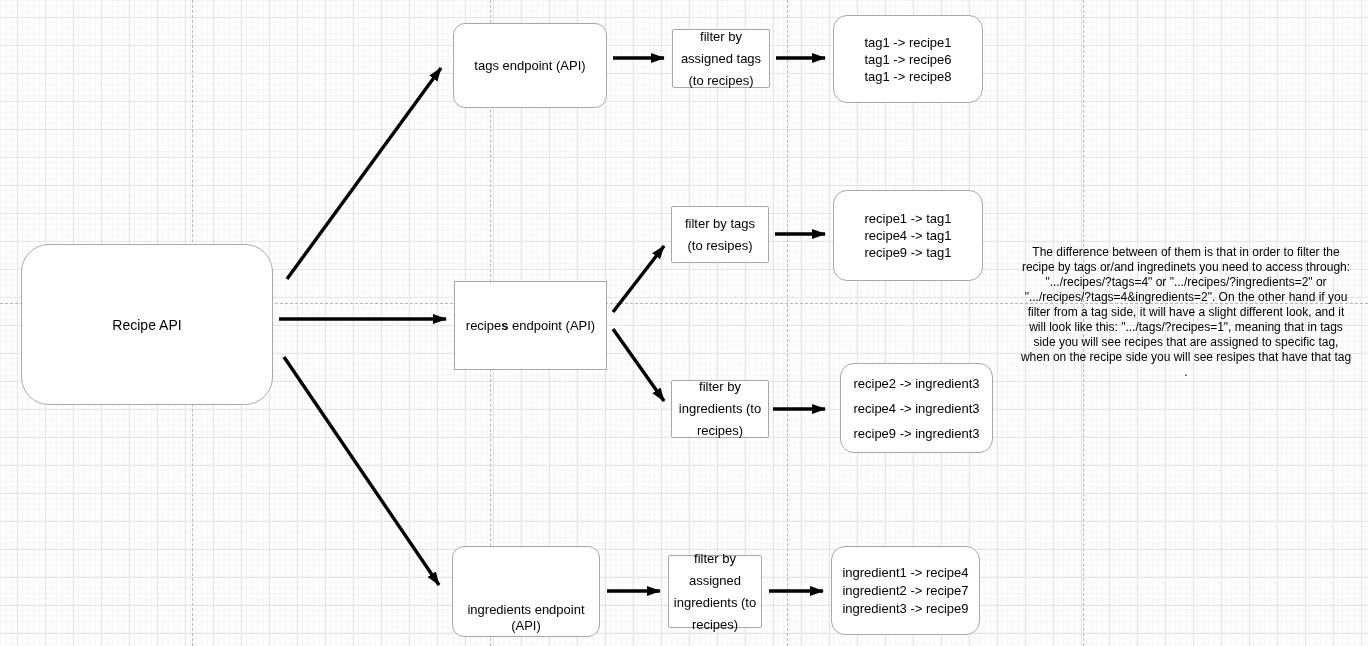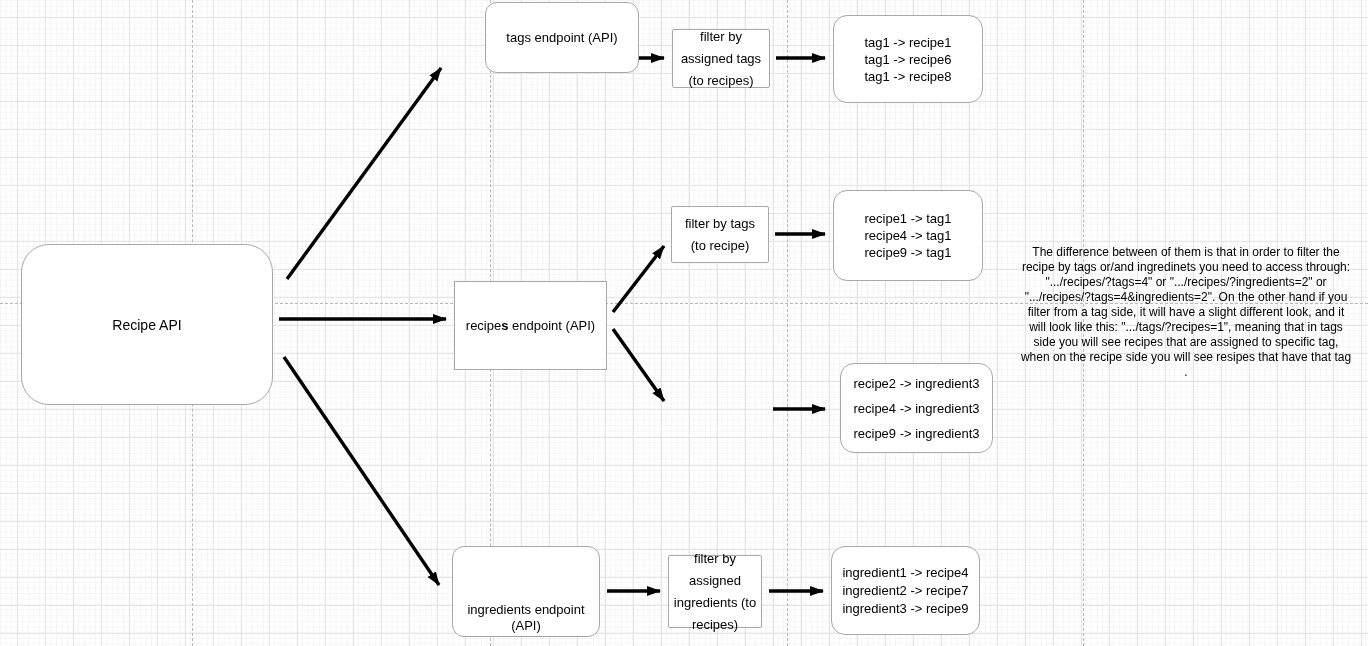--- a/index.html
+++ b/index.html
@@ -33,21 +33,21 @@
     display: flex;
     align-items: center;
     justify-content: center;
     text-align: center;
     font-size: 13px;
     line-height: 16px;
     padding: 2px 6px;
   }
   .node span { white-space: pre-line; }
   #recipe-api { left: 21px; top: 244px; width: 252px; height: 161px; border-radius: 28px; font-size: 14px; }
-  #tags-endpoint { left: 453px; top: 2px; width: 154px; height: 71px; border-radius: 12px; margin-left: 32px; }
+  #tags-endpoint { left: 453px; top: 23px; width: 154px; height: 85px; border-radius: 12px; }
   #recipes-endpoint { left: 454px; top: 281px; width: 153px; height: 89px; border-radius: 0; }
   #ingredients-endpoint { left: 452px; top: 546px; width: 148px; height: 91px; border-radius: 12px; align-items: flex-end; }
   .filter { border-radius: 2px; line-height: 22px; }
   #filter-assigned-tags { left: 672px; top: 29px; width: 98px; height: 59px; }
   #filter-tags { left: 671px; top: 206px; width: 98px; height: 57px; }
   #filter-ingredients { left: 671px; top: 380px; width: 98px; height: 58px; }
   #filter-assigned-ingredients { left: 668px; top: 555px; width: 94px; height: 73px; padding: 8px 3px; }
   .map { border-radius: 14px; }
   #map-tag-recipe { left: 833px; top: 15px; width: 150px; height: 88px; line-height: 17px; }
   #map-recipe-tag { left: 833px; top: 190px; width: 150px; height: 91px; line-height: 17px; border-radius: 14px; }
@@ -107,23 +107,26 @@
 
   <div class="node" id="ingredients-endpoint">
     <span>ingredients endpoint (API)</span>
   </div>
 
   <div class="node filter" id="filter-assigned-tags">
     <span>filter by assigned tags (to recipes)</span>
   </div>
 
   <div class="node filter" id="filter-tags">
-    <span>filter by tags (to recipe)</span>
+    <span>filter by tags (to resipes)</span>
   </div>
 
+  <div class="node filter" id="filter-ingredients">
+    <span>filter by ingredients (to recipes)</span>
+  </div>
 
   <div class="node filter" id="filter-assigned-ingredients">
     <span>filter by assigned ingredients (to recipes)</span>
   </div>
 
   <div class="node map" id="map-tag-recipe">
     <span>tag1 -&gt; recipe1
 tag1 -&gt; recipe6
 tag1 -&gt; recipe8</span>
   </div>

